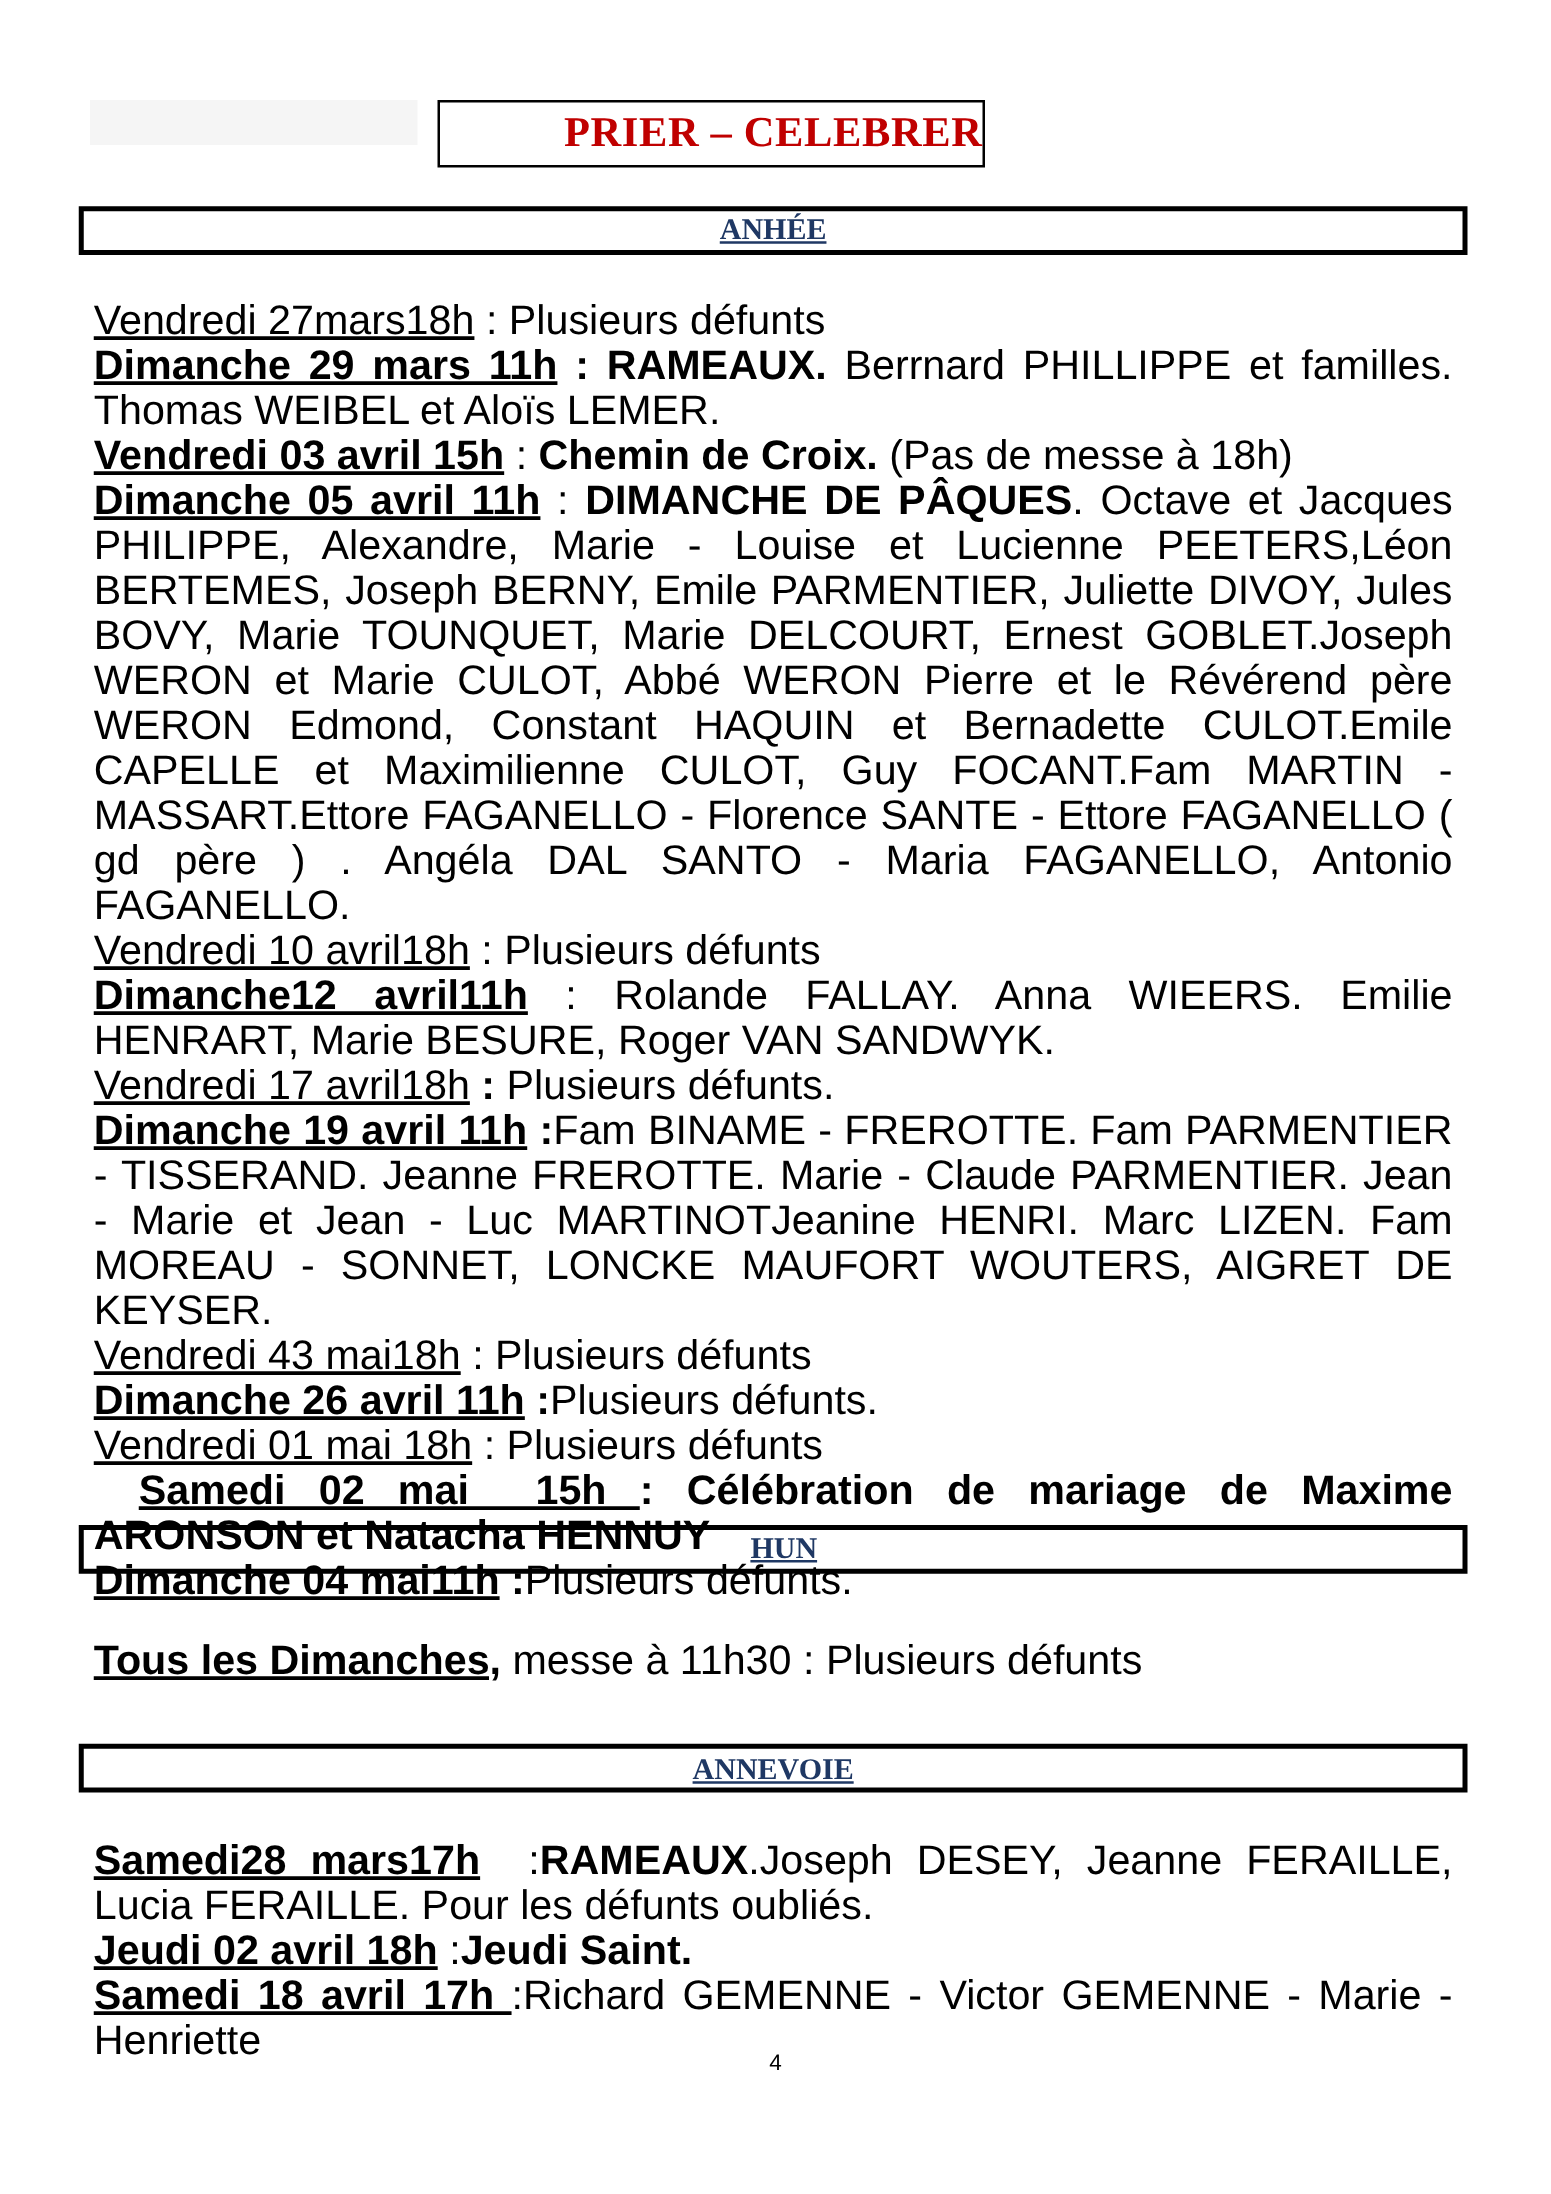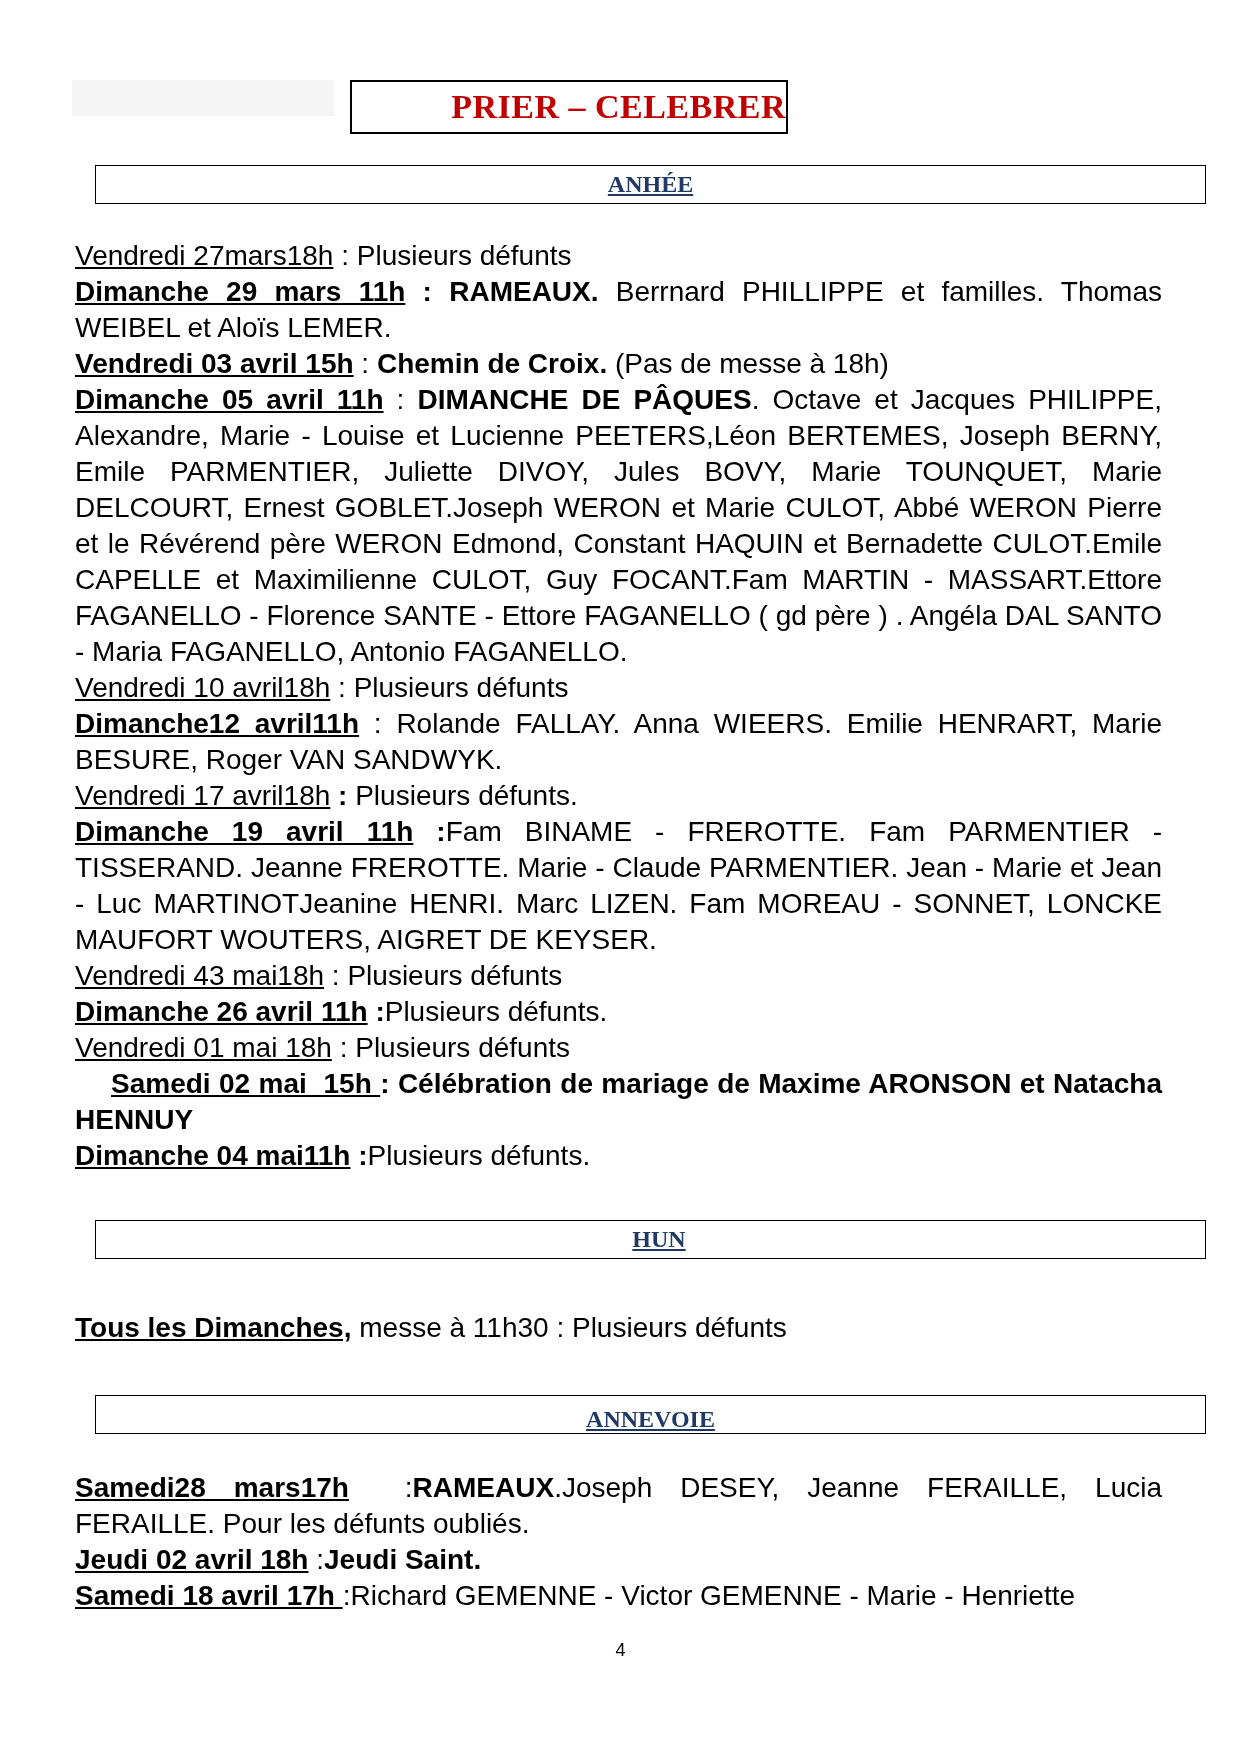--- a/index.html
+++ b/index.html
@@ -1,22 +1,22 @@
 <!DOCTYPE html>
 <html><head>
 <meta charset="utf-8">
 <style>
   html, body { margin: 0; padding: 0; background: #ffffff; }
   body { width: 1241px; height: 1755px; position: relative; overflow: hidden; font-family: "Liberation Sans", sans-serif; color: #000; }
   .grey-block { position: absolute; left: 72px; top: 80px; width: 262px; height: 36px; background: #f5f5f5; }
   .title-box { position: absolute; left: 350px; top: 80px; width: 438px; height: 54px; border: 2px solid #000; box-sizing: border-box; display: flex; align-items: center; justify-content: flex-end; }
   .title-text { font-family: "Liberation Serif", serif; font-weight: bold; font-size: 34px; color: #c00000; letter-spacing: 0.5px; }
-  .section-box { position: absolute; left: 63px; width: 1111px; height: 39px; border: 1px solid #000000; box-sizing: border-box; display: flex; align-items: center; justify-content: center; margin-left: 32px; }
+  .section-box { position: absolute; left: 63px; width: 1111px; height: 39px; border: 4px solid #000000; box-sizing: border-box; display: flex; align-items: center; justify-content: center; }
   .section-title { font-family: "Liberation Serif", serif; font-weight: bold; font-size: 24px; color: #1f3864; text-decoration: underline; }
-  .content { position: absolute; left: 75px; width: 1087px; font-size: 28px; line-height: 36px; text-align: justify; }
+  .content { position: absolute; left: 75px; width: 1087px; font-size: 33px; line-height: 36px; text-align: justify; }
   .entry { margin: 0; }
   .u { text-decoration: underline; }
   .b { font-weight: bold; }
   .page-num { position: absolute; top: 1640px; left: 0; width: 1241px; text-align: center; font-size: 18px; }
 </style>
 </head>
 <body>
 
 <div class="grey-block"></div>
 <div class="title-box">

